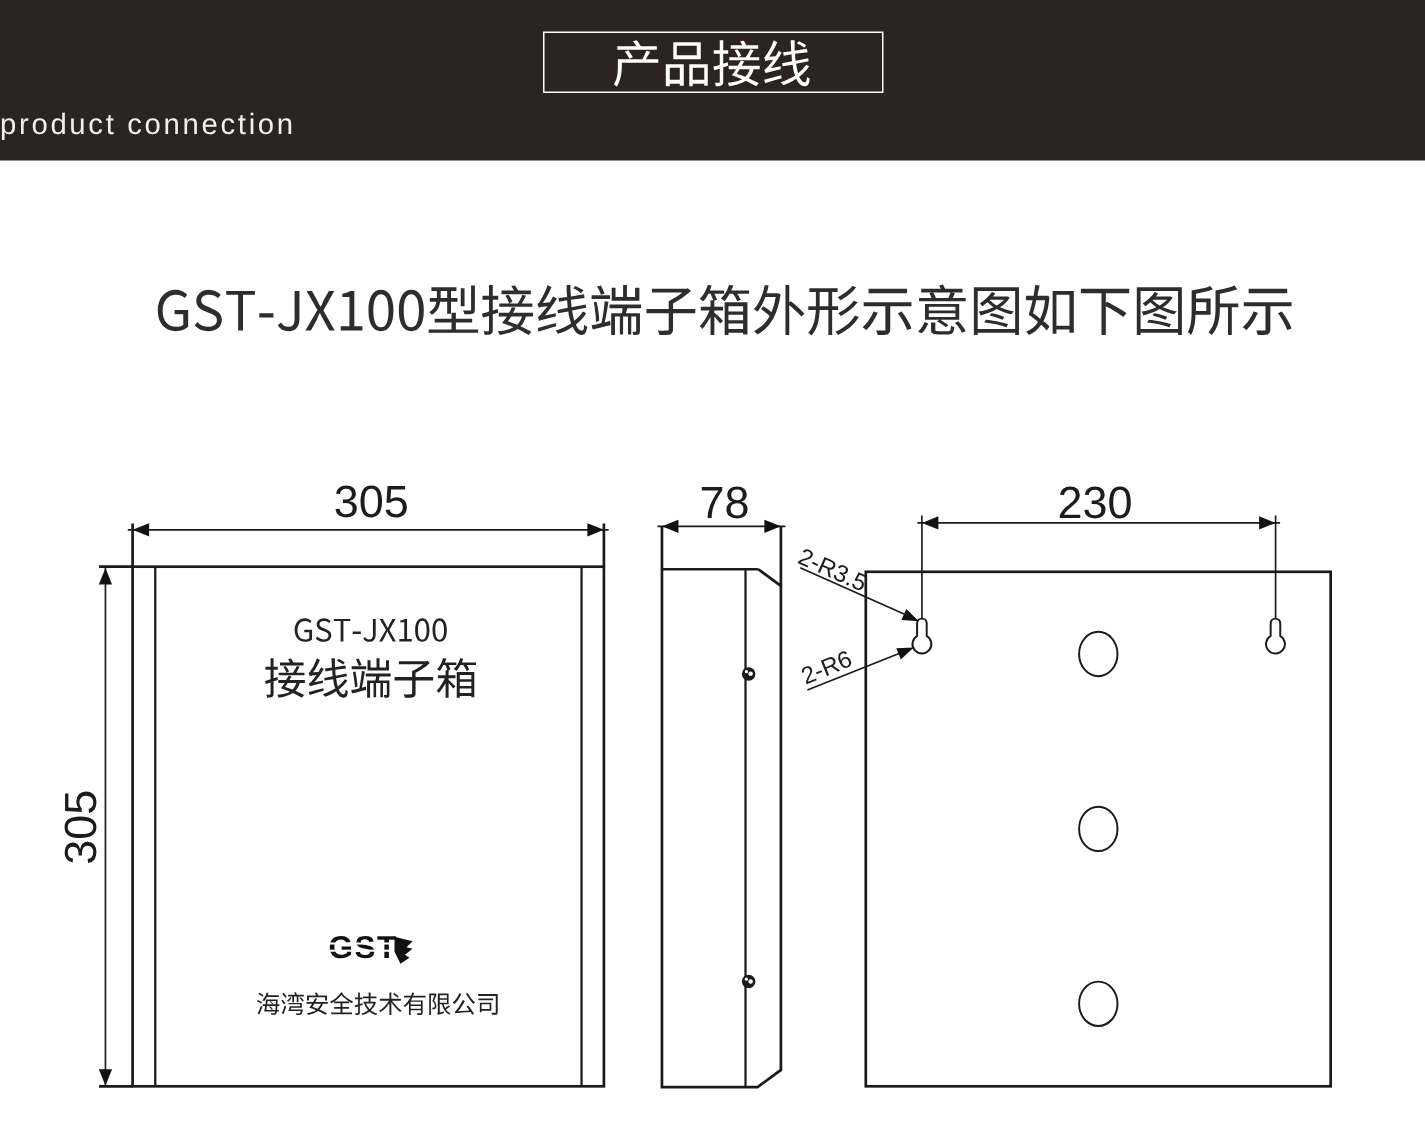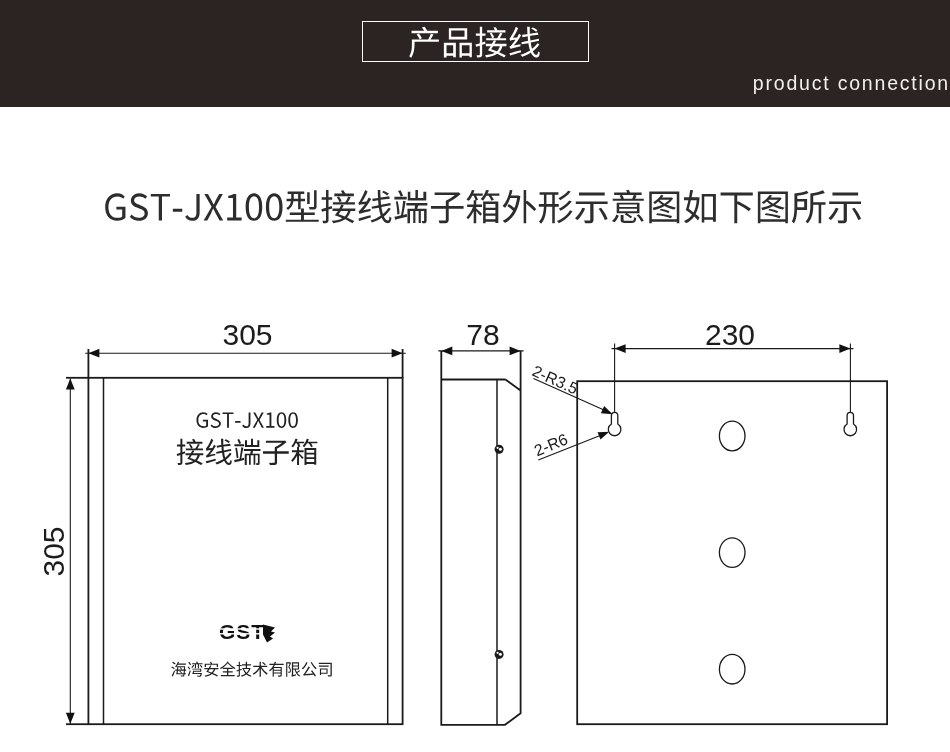--- a/index.html
+++ b/index.html
@@ -2,21 +2,21 @@
 <html><head><meta charset="utf-8"><style>
 html,body{margin:0;padding:0;background:#fff;width:950px;height:752px;overflow:hidden}
 body{font-family:"Liberation Sans",sans-serif;position:relative}
 .abs{position:absolute}
 </style></head><body>
 
 <div class="abs" style="left:0;top:0;width:950px;height:106.5px;background:#2b2422"></div>
 
 <div class="abs" style="left:362px;top:21.3px;width:224.6px;height:39px;border:1.2px solid #fdfdfd"></div>
 
-<div class="abs" style="left:0;top:71.5px;width:950px;text-align:right;font-size:19.5px;letter-spacing:1.8px;color:#f2f0ef">product connection</div>
+<div class="abs" style="left:0;top:71.5px;width:950px;text-align:left;font-size:19.5px;letter-spacing:1.8px;color:#f2f0ef">product connection</div>
 <svg class="abs" style="left:0;top:0" width="950" height="752" viewBox="0 0 950 752">
 
 <path transform="translate(407.9,54.8) scale(0.3330)" fill="#ffffff" d="M26 -61C30 -57 33 -51 35 -47L42 -50C40 -54 36 -60 33 -64ZM69 -63C67 -58 64 -51 61 -46H12V-33C12 -22 12 -7 4 4C5 4 8 7 10 9C18 -3 20 -21 20 -32V-39H93V-46H68C71 -51 74 -56 77 -61ZM42 -82C45 -79 47 -75 49 -72H11V-65H90V-72H57L58 -72C56 -76 53 -80 50 -84Z M130 -73H170V-54H130ZM123 -80V-46H178V-80ZM108 -36V8H116V3H136V7H144V-36ZM116 -5V-29H136V-5ZM155 -36V8H162V3H185V7H192V-36ZM162 -5V-29H185V-5Z M246 -64C248 -60 252 -54 253 -50L259 -53C258 -57 254 -62 251 -66ZM216 -84V-64H204V-57H216V-35C211 -33 206 -32 203 -31L205 -24L216 -27V-1C216 0 216 1 214 1C213 1 210 1 206 1C207 3 208 6 208 8C214 8 217 8 220 6C222 5 223 3 223 -1V-30L233 -33L232 -40L223 -37V-57H233V-64H223V-84ZM257 -82C258 -80 260 -76 261 -74H238V-67H293V-74H269C268 -77 266 -80 264 -83ZM277 -66C275 -61 271 -54 268 -50H235V-44H295V-50H276C278 -54 281 -59 284 -64ZM276 -26C274 -20 272 -15 267 -11C262 -13 256 -15 250 -17C252 -20 254 -23 256 -26ZM240 -14C246 -12 254 -9 261 -6C254 -2 244 0 232 1C233 3 234 6 235 8C250 6 260 2 268 -3C276 1 284 5 289 8L294 2C289 -1 282 -4 274 -8C279 -13 282 -19 284 -26H296V-33H260C262 -36 263 -39 265 -42L258 -43C256 -40 254 -36 252 -33H234V-26H249C246 -22 243 -17 240 -14Z M305 -5 307 2C316 -1 328 -5 340 -8L339 -14C326 -11 314 -7 305 -5ZM370 -78C375 -76 382 -72 385 -69L389 -74C386 -76 380 -80 375 -82ZM307 -42C309 -43 311 -44 323 -45C319 -39 315 -34 313 -32C310 -28 308 -26 305 -25C306 -23 307 -20 308 -18C310 -19 313 -20 338 -26C338 -27 338 -30 338 -32L318 -28C326 -37 334 -48 340 -59L334 -63C332 -59 330 -56 328 -52L315 -51C321 -59 327 -70 331 -80L324 -84C320 -72 313 -59 310 -56C308 -52 306 -50 305 -49C306 -47 307 -44 307 -42ZM389 -35C385 -29 379 -23 373 -18C371 -23 370 -30 369 -37L394 -42L393 -48L368 -43C367 -48 367 -52 367 -57L392 -60L390 -67L366 -63C366 -70 366 -77 366 -84H358C358 -77 359 -69 359 -62L343 -60L344 -53L360 -56C360 -51 360 -46 361 -42L341 -38L342 -32L362 -35C363 -27 364 -20 367 -13C358 -8 348 -3 338 0C340 2 342 4 343 6C352 3 361 -1 369 -7C373 2 379 8 386 8C393 8 395 4 396 -7C395 -8 392 -9 391 -11C390 -2 389 0 386 0C382 0 378 -4 375 -11C383 -17 390 -24 395 -32Z"></path>
 
 <path transform="translate(103.0,220.4) scale(0.3620)" fill="#2d2d2d" d="M39 1C49 1 57 -2 62 -7V-38H37V-30H53V-11C50 -8 45 -7 40 -7C24 -7 15 -18 15 -37C15 -55 25 -66 40 -66C47 -66 52 -63 56 -60L60 -66C56 -70 50 -75 39 -75C20 -75 6 -60 6 -37C6 -13 20 1 39 1Z M99 1C115 1 124 -8 124 -20C124 -30 118 -35 109 -39L99 -44C93 -46 86 -49 86 -56C86 -62 92 -66 100 -66C107 -66 112 -64 117 -60L122 -66C117 -71 109 -75 100 -75C87 -75 77 -66 77 -55C77 -44 85 -39 92 -36L102 -32C110 -29 115 -26 115 -19C115 -12 109 -7 99 -7C92 -7 84 -10 79 -16L74 -10C80 -3 89 1 99 1Z M154 0H163V-66H185V-73H132V-66H154Z M193 -24H219V-32H193Z M247 1C261 1 267 -9 267 -22V-73H258V-22C258 -11 254 -7 246 -7C241 -7 237 -9 233 -15L227 -10C231 -3 238 1 247 1Z M278 0H288L299 -20C300 -24 302 -27 304 -32H305C307 -27 309 -24 311 -20L322 0H332L311 -37L331 -73H321L311 -55C310 -51 308 -48 306 -44H306C303 -48 302 -51 300 -55L290 -73H280L300 -38Z M343 0H383V-8H368V-73H361C357 -71 353 -69 346 -68V-62H359V-8H343Z M417 1C431 1 440 -11 440 -37C440 -62 431 -75 417 -75C403 -75 394 -62 394 -37C394 -11 403 1 417 1ZM417 -6C409 -6 403 -15 403 -37C403 -58 409 -67 417 -67C426 -67 431 -58 431 -37C431 -15 426 -6 417 -6Z M473 1C487 1 496 -11 496 -37C496 -62 487 -75 473 -75C459 -75 450 -62 450 -37C450 -11 459 1 473 1ZM473 -6C464 -6 459 -15 459 -37C459 -58 464 -67 473 -67C481 -67 487 -58 487 -37C487 -15 481 -6 473 -6Z M564 -78V-45H571V-78ZM583 -83V-39C583 -37 582 -37 581 -37C579 -37 574 -37 568 -37C570 -35 570 -32 571 -30C578 -30 583 -30 586 -31C589 -32 590 -34 590 -39V-83ZM539 -73V-60H527V-60V-73ZM507 -60V-53H519C518 -46 515 -39 506 -34C508 -33 510 -30 511 -29C521 -35 525 -44 526 -53H539V-31H546V-53H558V-60H546V-73H556V-80H510V-73H520V-60V-60ZM547 -33V-22H516V-15H547V-2H505V4H596V-2H555V-15H585V-22H555V-33Z M646 -64C649 -60 652 -54 653 -50L659 -53C658 -57 655 -62 652 -66ZM616 -84V-64H604V-57H616V-35C611 -33 607 -32 603 -31L605 -24L616 -27V-1C616 0 616 1 615 1C614 1 610 1 606 1C607 3 608 6 608 8C614 8 618 8 620 6C622 5 623 3 623 -1V-30L633 -33L632 -40L623 -37V-57H633V-64H623V-84ZM657 -82C659 -80 660 -76 662 -74H639V-67H693V-74H670C668 -77 666 -80 664 -83ZM677 -66C676 -61 672 -54 669 -50H635V-44H696V-50H676C679 -54 682 -59 684 -64ZM677 -26C675 -20 672 -15 668 -11C662 -13 656 -15 651 -17C653 -20 655 -23 657 -26ZM640 -14C647 -12 654 -9 661 -6C654 -2 645 0 632 1C634 3 635 6 636 8C650 6 661 2 669 -3C677 1 684 5 689 8L694 2C689 -1 682 -4 674 -8C679 -13 682 -19 684 -26H697V-33H660C662 -36 664 -39 665 -42L658 -43C657 -40 655 -36 653 -33H634V-26H649C646 -22 643 -17 640 -14Z M706 -5 707 2C717 -1 729 -5 740 -8L739 -14C727 -11 714 -7 706 -5ZM771 -78C776 -76 782 -72 785 -69L790 -74C787 -76 780 -80 775 -82ZM708 -42C709 -43 711 -44 724 -45C719 -39 715 -34 713 -32C710 -28 708 -26 706 -25C707 -23 708 -20 708 -18C710 -19 714 -20 739 -26C739 -27 739 -30 739 -32L719 -28C727 -37 734 -48 741 -59L734 -63C732 -59 730 -56 728 -52L715 -51C721 -59 727 -70 731 -80L724 -84C720 -72 713 -59 711 -56C709 -52 707 -50 705 -49C706 -47 707 -44 708 -42ZM789 -35C785 -29 780 -23 773 -18C772 -23 770 -30 769 -37L795 -42L794 -48L768 -43C768 -48 767 -52 767 -57L792 -60L791 -67L767 -63C766 -70 766 -77 766 -84H759C759 -77 759 -69 760 -62L744 -60L745 -53L760 -56C760 -51 761 -46 761 -42L742 -38L743 -32L762 -35C763 -27 765 -20 767 -13C759 -8 749 -3 739 0C740 2 742 4 743 6C753 3 762 -1 770 -7C774 2 779 8 786 8C793 8 795 4 797 -7C795 -8 793 -9 791 -11C791 -2 790 0 787 0C783 0 779 -4 776 -11C784 -17 790 -24 795 -32Z M805 -65V-58H839V-65ZM809 -52C811 -41 813 -26 813 -16L819 -18C819 -28 817 -42 814 -53ZM815 -81C818 -76 821 -70 822 -66L829 -68C827 -72 825 -78 822 -83ZM841 -32V8H848V-26H857V7H863V-26H872V7H878V-26H887V1C887 2 887 2 886 2C885 2 883 2 880 2C881 4 882 6 882 8C887 8 889 8 891 7C893 6 894 4 894 1V-32H868L871 -41H896V-48H838V-41H862C862 -38 861 -35 861 -32ZM842 -79V-55H893V-79H885V-62H870V-84H863V-62H849V-79ZM829 -54C828 -42 826 -25 823 -14C816 -12 810 -10 805 -10L807 -2C816 -4 828 -8 840 -10L839 -18L829 -15C832 -26 834 -41 836 -53Z M947 -54V-40H906V-32H947V-2C947 -0 946 0 944 0C942 0 935 1 927 0C928 2 929 6 930 8C939 8 946 8 950 7C953 5 955 3 955 -2V-32H996V-40H955V-50C966 -56 979 -65 988 -73L982 -78L980 -77H916V-70H972C965 -64 955 -58 947 -54Z M1057 -29H1084V-19H1057ZM1057 -35V-45H1084V-35ZM1057 -13H1084V-3H1057ZM1050 -52V8H1057V4H1084V7H1092V-52ZM1019 -84C1016 -74 1010 -64 1004 -58C1006 -57 1009 -55 1010 -54C1014 -57 1017 -62 1020 -68H1024C1026 -64 1028 -59 1029 -56H1024V-44H1006V-37H1022C1018 -26 1011 -15 1004 -8C1006 -7 1008 -4 1009 -3C1014 -8 1019 -17 1024 -25V8H1031V-26C1035 -21 1040 -16 1042 -13L1047 -18C1045 -21 1035 -30 1031 -33V-37H1047V-44H1031V-55L1036 -57C1035 -60 1033 -64 1031 -68H1049V-74H1023C1024 -77 1025 -80 1026 -83ZM1058 -84C1055 -74 1050 -65 1043 -59C1045 -58 1048 -56 1050 -54C1053 -58 1056 -63 1059 -68H1065C1069 -63 1072 -58 1073 -54L1080 -57C1078 -60 1076 -64 1073 -68H1095V-74H1062C1064 -77 1065 -80 1066 -83Z M1124 -84C1120 -66 1114 -50 1104 -40C1106 -38 1109 -36 1111 -35C1116 -42 1121 -51 1125 -62H1144C1142 -51 1140 -42 1136 -34C1132 -38 1126 -42 1121 -45L1117 -40C1122 -36 1129 -31 1133 -27C1126 -14 1116 -5 1104 1C1106 2 1109 5 1110 7C1132 -4 1148 -28 1153 -67L1148 -69L1146 -69H1127C1129 -73 1130 -78 1131 -83ZM1162 -84V8H1169V-47C1177 -40 1186 -32 1191 -26L1197 -31C1192 -37 1181 -47 1172 -54L1169 -52V-84Z M1285 -82C1279 -74 1267 -66 1258 -61C1260 -60 1262 -57 1263 -56C1273 -61 1285 -70 1292 -80ZM1288 -55C1281 -46 1269 -37 1259 -32C1261 -30 1263 -28 1264 -27C1275 -32 1287 -42 1295 -52ZM1290 -28C1283 -15 1268 -4 1254 2C1256 4 1258 6 1259 8C1274 1 1289 -11 1297 -25ZM1241 -71V-45H1225V-71ZM1204 -45V-38H1218C1217 -23 1215 -8 1204 4C1206 5 1208 7 1210 9C1222 -4 1224 -21 1225 -38H1241V8H1248V-38H1259V-45H1248V-71H1258V-78H1206V-71H1218V-45Z M1324 -35C1320 -24 1312 -13 1304 -6C1306 -5 1309 -2 1311 -1C1319 -9 1327 -21 1332 -33ZM1369 -32C1376 -22 1384 -9 1386 -1L1394 -4C1391 -13 1383 -26 1376 -35ZM1315 -77V-69H1386V-77ZM1306 -52V-45H1346V-2C1346 -0 1346 0 1344 0C1342 0 1336 0 1329 0C1330 2 1331 6 1332 8C1340 8 1346 8 1350 7C1353 5 1355 3 1355 -2V-45H1394V-52Z M1430 -15V-2C1430 5 1433 7 1443 7C1445 7 1460 7 1462 7C1470 7 1472 4 1473 -7C1471 -7 1468 -8 1467 -9C1466 -0 1466 1 1461 1C1458 1 1446 1 1444 1C1438 1 1438 0 1438 -2V-15ZM1474 -14C1480 -9 1485 -1 1487 4L1494 1C1491 -4 1486 -12 1480 -17ZM1418 -16C1416 -10 1412 -3 1406 2L1413 5C1418 1 1422 -7 1425 -13ZM1426 -32H1475V-25H1426ZM1426 -44H1475V-37H1426ZM1419 -49V-20H1445L1441 -17C1447 -14 1454 -9 1457 -6L1462 -10C1458 -13 1452 -17 1447 -20H1482V-49ZM1434 -70H1466C1465 -68 1464 -64 1462 -60H1439C1438 -63 1436 -67 1434 -70ZM1445 -83C1446 -81 1447 -79 1448 -77H1412V-70H1433L1427 -69C1429 -66 1430 -63 1431 -60H1408V-54H1494V-60H1470C1471 -63 1473 -66 1474 -69L1468 -70H1488V-77H1456C1455 -79 1454 -82 1452 -85Z M1538 -28C1546 -26 1556 -23 1562 -20L1565 -25C1559 -28 1549 -31 1541 -32ZM1528 -15C1542 -14 1559 -10 1569 -6L1572 -12C1562 -15 1545 -19 1531 -20ZM1509 -80V8H1516V4H1585V8H1592V-80ZM1516 -3V-73H1585V-3ZM1542 -71C1537 -63 1528 -55 1520 -50C1521 -49 1524 -46 1525 -45C1528 -47 1531 -50 1534 -52C1537 -49 1541 -46 1545 -43C1536 -39 1527 -36 1518 -35C1519 -33 1521 -30 1521 -28C1531 -31 1542 -34 1551 -40C1560 -35 1569 -32 1578 -30C1579 -31 1581 -34 1583 -35C1574 -37 1565 -40 1557 -43C1565 -48 1571 -54 1575 -61L1571 -63L1570 -63H1544C1546 -65 1547 -67 1548 -69ZM1538 -56 1539 -57H1565C1561 -53 1556 -50 1551 -46C1546 -49 1542 -53 1538 -56Z M1640 -56C1639 -43 1636 -31 1631 -22C1627 -26 1622 -29 1618 -32C1620 -39 1622 -48 1624 -56ZM1610 -29C1616 -25 1622 -20 1627 -16C1622 -7 1614 -2 1605 2C1607 3 1609 6 1610 8C1619 4 1627 -2 1633 -11C1637 -7 1641 -4 1643 -0L1648 -7C1646 -10 1642 -14 1637 -17C1643 -29 1647 -43 1648 -63L1644 -64L1642 -64H1626C1627 -70 1629 -77 1630 -83L1622 -84C1621 -78 1620 -71 1619 -64H1605V-56H1617C1615 -46 1612 -36 1610 -29ZM1654 -73V6H1661V-2H1685V4H1693V-73ZM1661 -9V-66H1685V-9Z M1706 -77V-69H1744V8H1752V-45C1764 -39 1777 -31 1784 -25L1790 -32C1782 -38 1766 -47 1754 -53L1752 -51V-69H1795V-77Z M1838 -28C1846 -26 1856 -23 1862 -20L1865 -25C1859 -28 1849 -31 1841 -32ZM1828 -15C1842 -14 1859 -10 1869 -6L1872 -12C1862 -15 1845 -19 1831 -20ZM1809 -80V8H1816V4H1885V8H1892V-80ZM1816 -3V-73H1885V-3ZM1842 -71C1837 -63 1828 -55 1820 -50C1821 -49 1824 -46 1825 -45C1828 -47 1831 -50 1834 -52C1837 -49 1841 -46 1845 -43C1836 -39 1827 -36 1818 -35C1819 -33 1821 -30 1821 -28C1831 -31 1842 -34 1851 -40C1860 -35 1869 -32 1878 -30C1879 -31 1881 -34 1883 -35C1874 -37 1865 -40 1857 -43C1865 -48 1871 -54 1875 -61L1871 -63L1870 -63H1844C1846 -65 1847 -67 1848 -69ZM1838 -56 1839 -57H1865C1861 -53 1856 -50 1851 -46C1846 -49 1842 -53 1838 -56Z M1954 -74V-41C1954 -27 1953 -9 1941 3C1942 4 1946 7 1947 8C1960 -5 1962 -26 1962 -41V-43H1977V8H1984V-43H1996V-50H1962V-68C1973 -70 1986 -73 1994 -76L1989 -83C1981 -79 1966 -76 1954 -74ZM1918 -36V-39V-52H1937V-36ZM1944 -82C1937 -78 1922 -76 1910 -74V-39C1910 -26 1910 -9 1903 3C1905 4 1908 7 1909 8C1915 -2 1917 -17 1917 -29H1945V-59H1918V-68C1929 -70 1941 -72 1949 -76Z M2024 -35C2020 -24 2012 -13 2004 -6C2006 -5 2009 -2 2011 -1C2019 -9 2027 -21 2032 -33ZM2069 -32C2076 -22 2084 -9 2086 -1L2094 -4C2091 -13 2083 -26 2076 -35ZM2015 -77V-69H2086V-77ZM2006 -52V-45H2046V-2C2046 -0 2046 0 2044 0C2042 0 2036 0 2029 0C2030 2 2031 6 2032 8C2040 8 2046 8 2050 7C2053 5 2055 3 2055 -2V-45H2094V-52Z"></path>
 
 <rect x="88.4" y="377.8" width="314.2" height="346.4" fill="none" stroke="#1a1a1a" stroke-width="1.8"></rect>
 
 <line x1="66" y1="377.8" x2="88.4" y2="377.8" stroke="#1a1a1a" stroke-width="1.8"></line>
 

